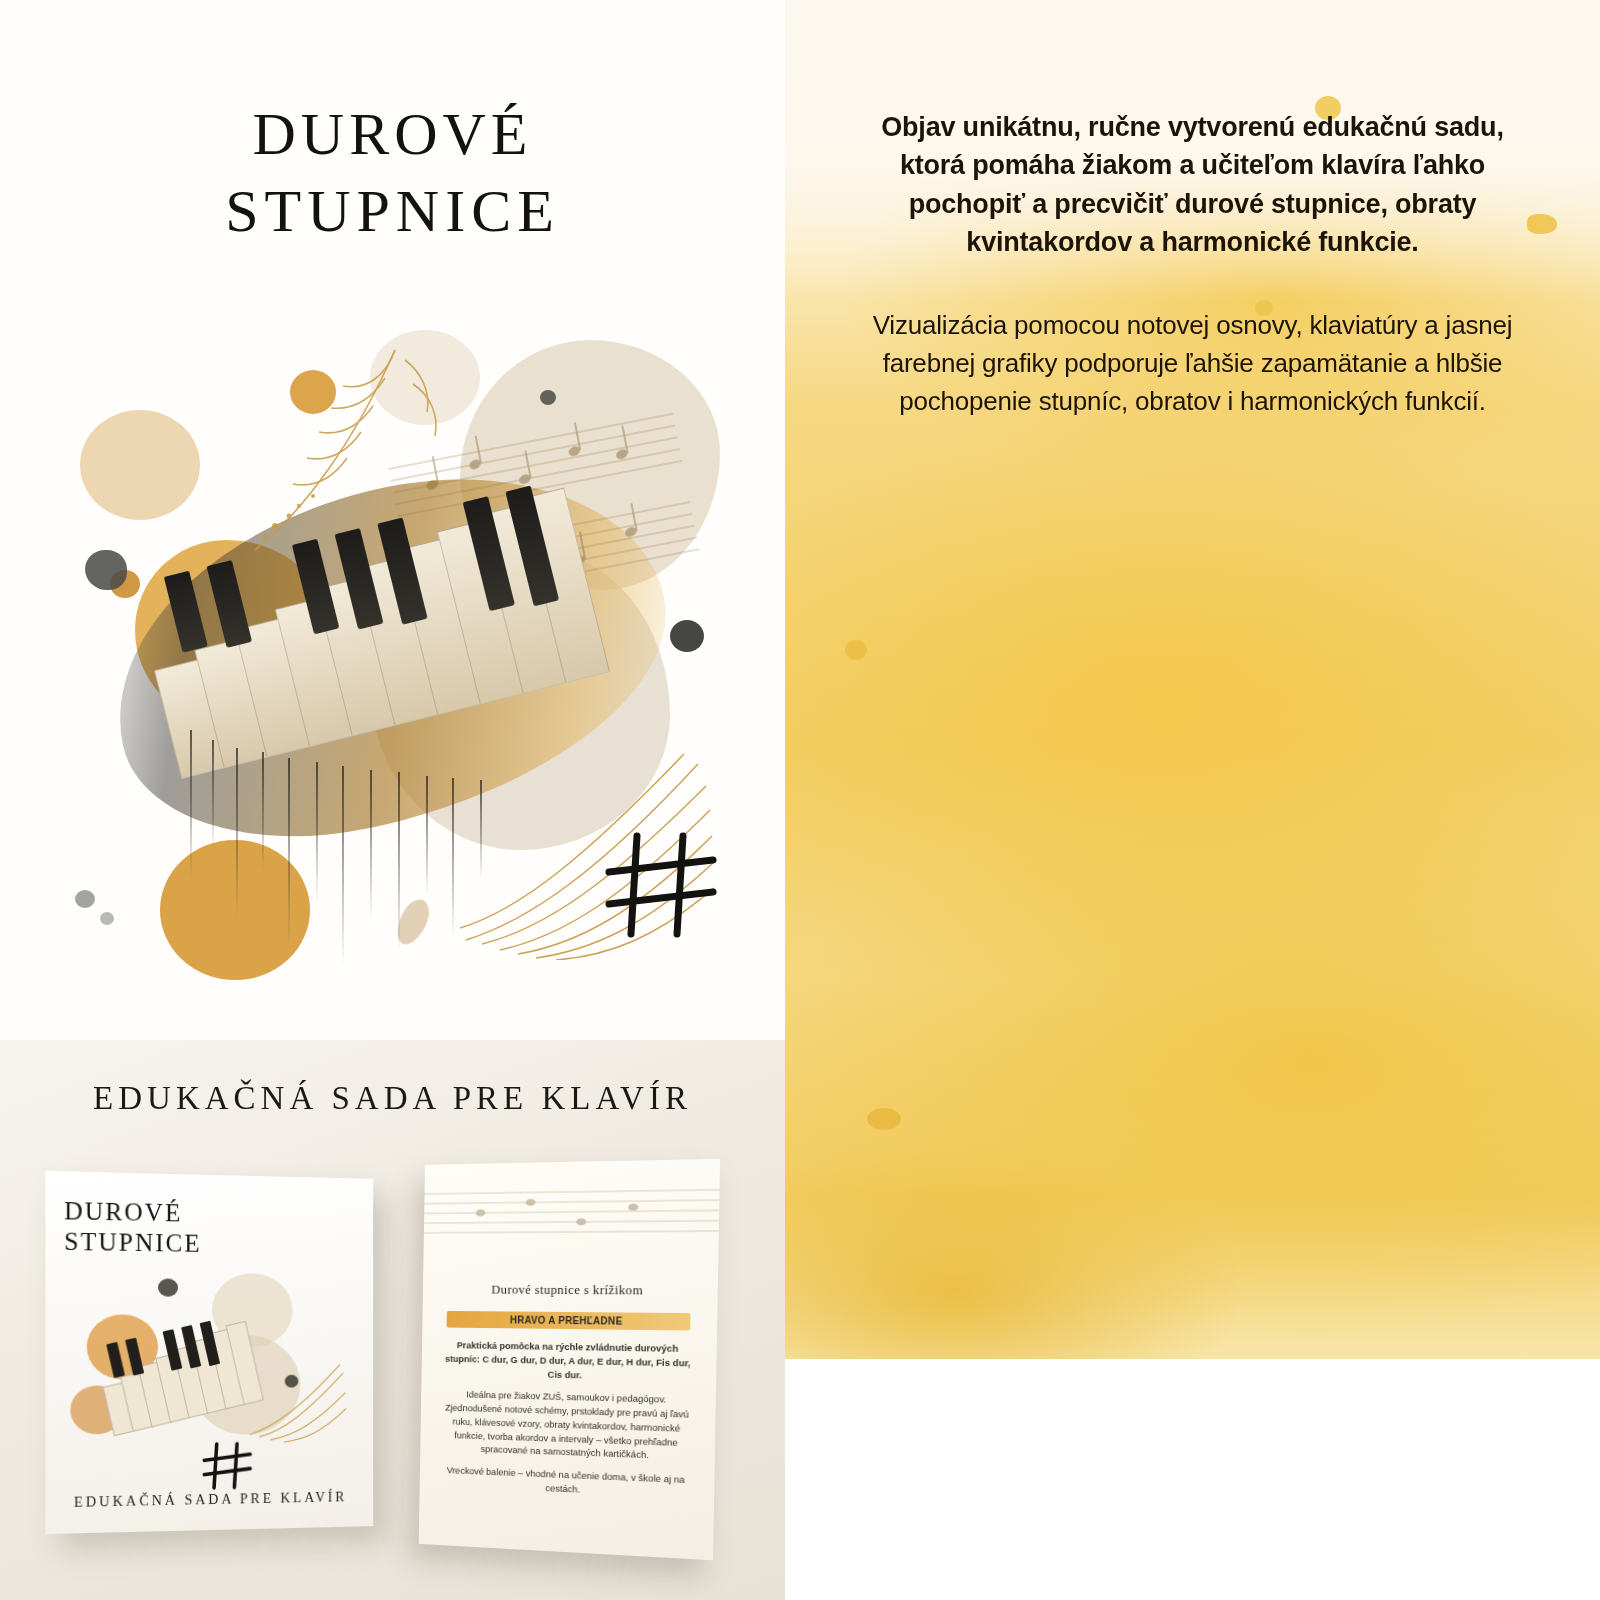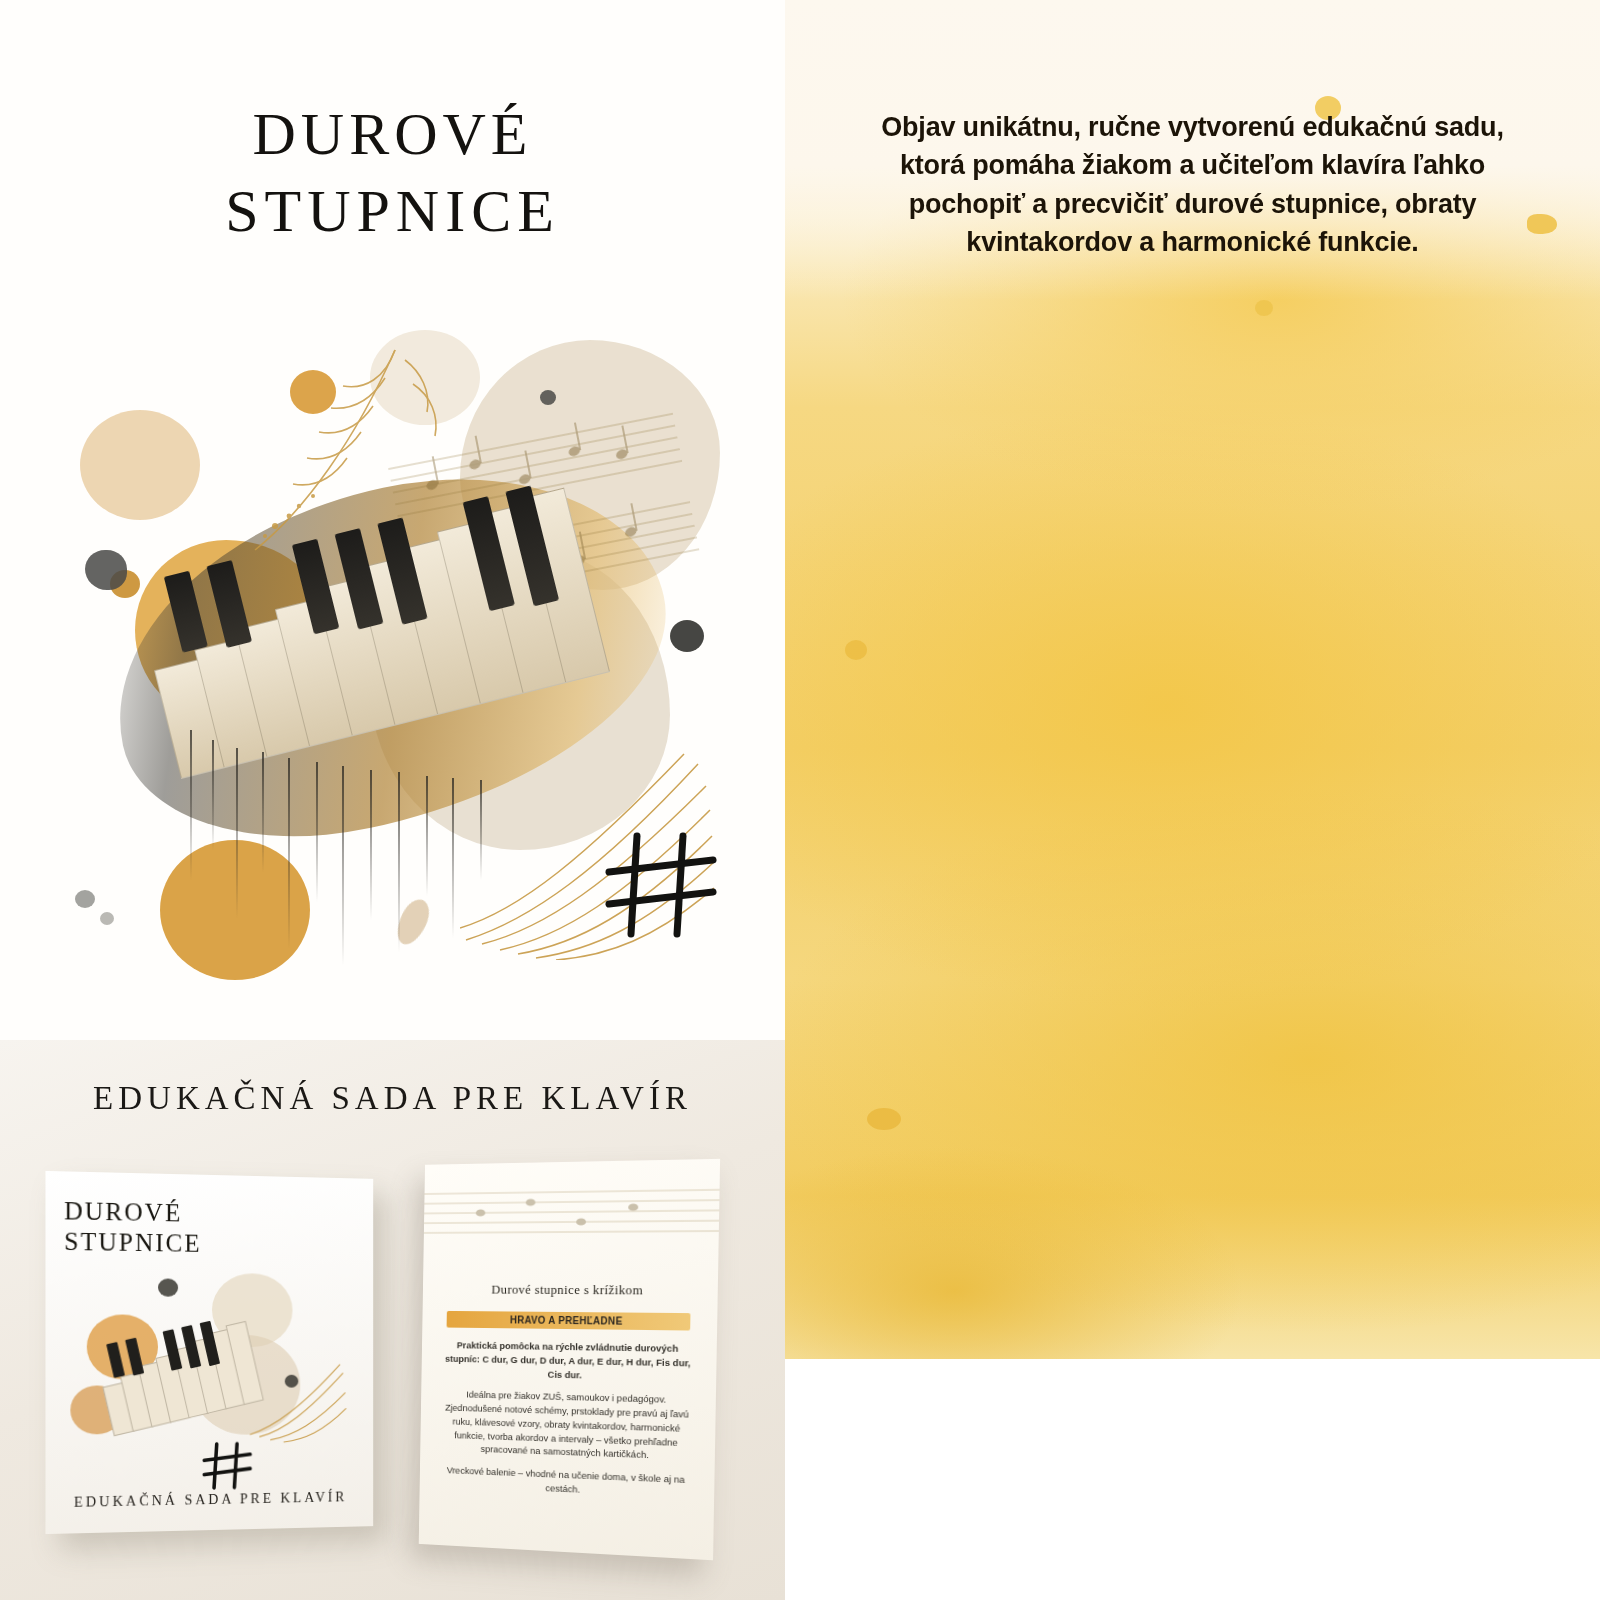--- a/index.html
+++ b/index.html
@@ -567,15 +567,16 @@
     <div class="splat s1"></div>
     <div class="splat s2"></div>
     <div class="splat s3"></div>
     <div class="splat s4"></div>
     <div class="splat s5"></div>
     <div class="splat s6"></div>
     <div class="splat s7"></div>
 
     <div class="right-content">
       <p class="lead">Objav unikátnu, ručne vytvorenú edukačnú sadu, ktorá pomáha žiakom a učiteľom klavíra ľahko pochopiť a precvičiť durové stupnice, obraty kvintakordov a harmonické funkcie.</p>
+      <p class="para">Vizualizácia pomocou notovej osnovy, klaviatúry a jasnej farebnej grafiky podporuje ľahšie zapamätanie a hlbšie pochopenie stupníc, obratov i harmonických funkcií.</p>
     </div>
   </div>
 </div>
 
 </body></html>

